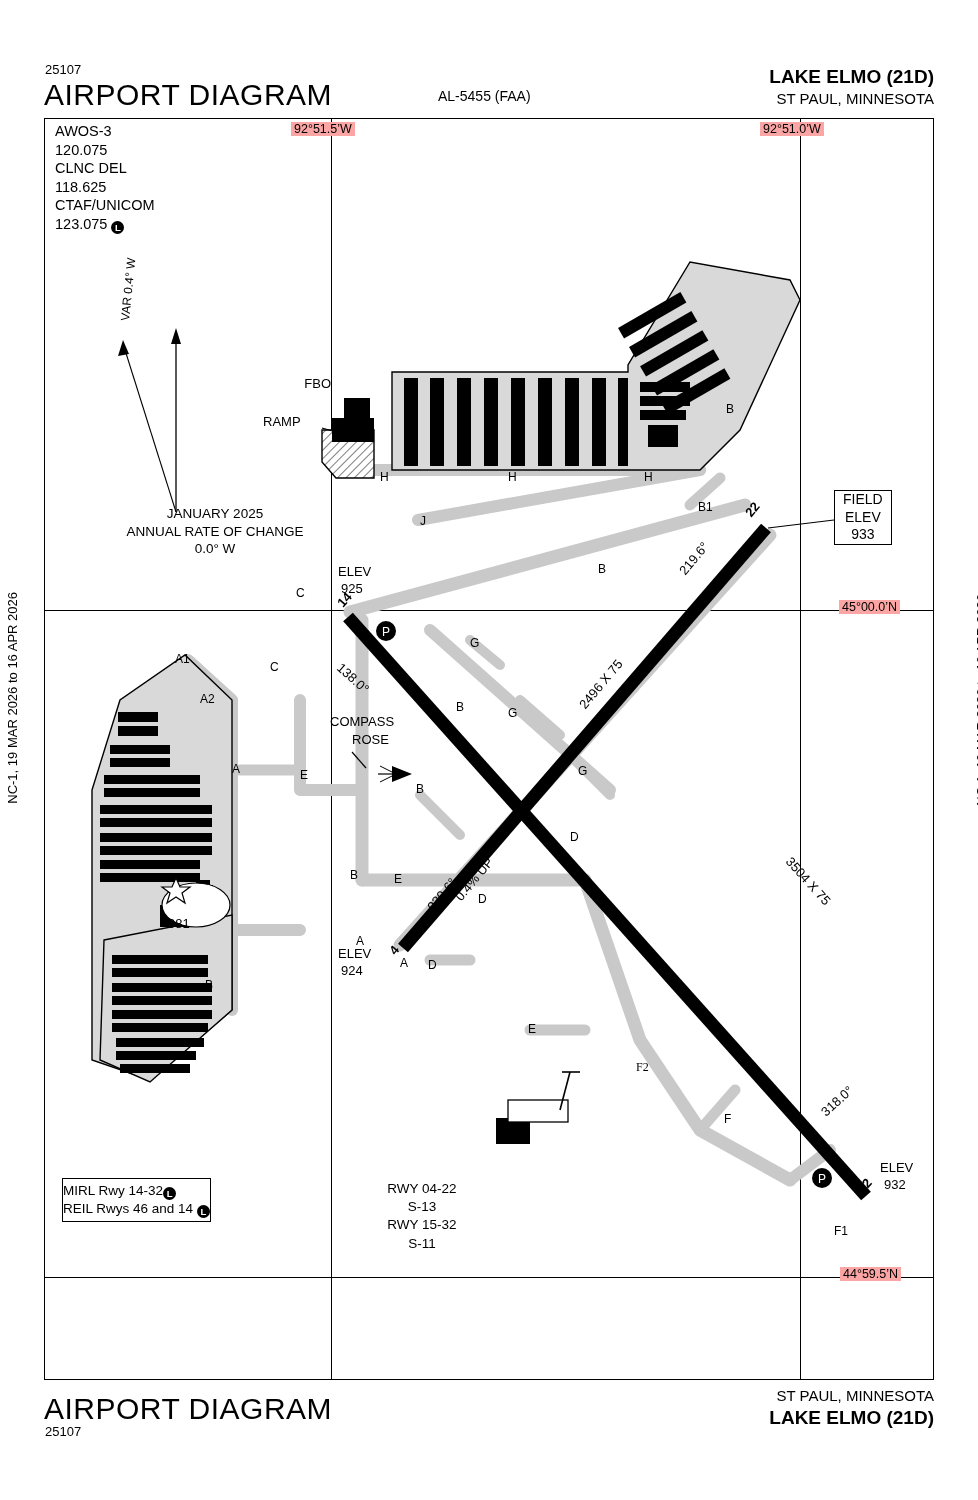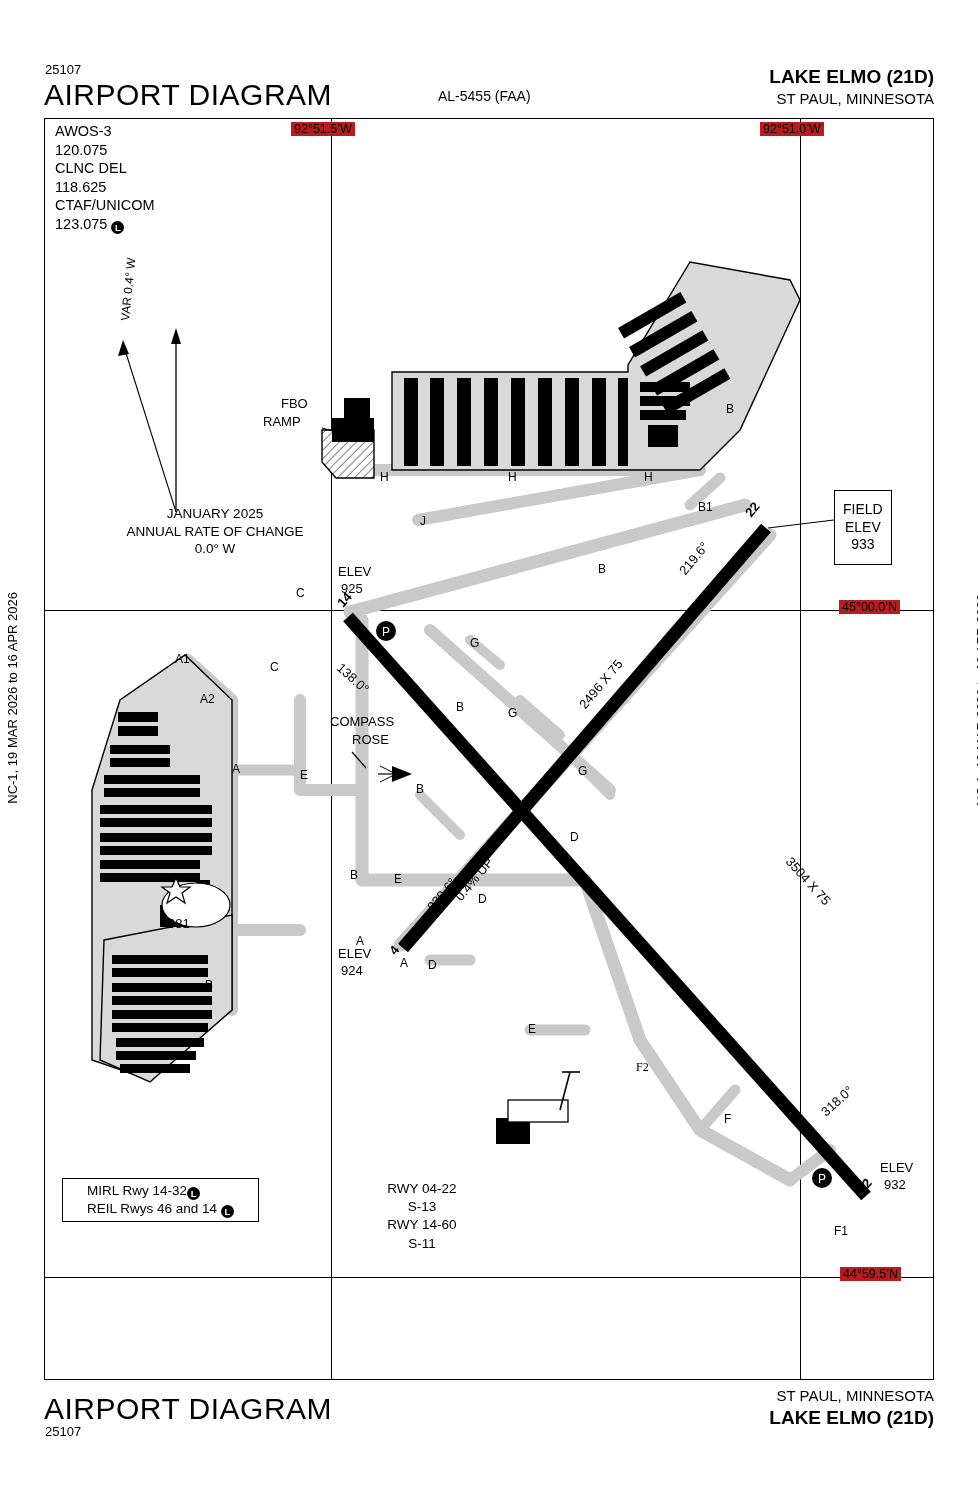--- a/index.html
+++ b/index.html
@@ -26,37 +26,37 @@
 
   
   .sidetext{position:absolute;font-size:13px;white-space:nowrap;}
   #side-left{left:5px;top:592px;transform-origin:left top;transform:rotate(-90deg) translate(-100%,0);}
   #side-right{right:4px;top:594px;transform-origin:right top;transform:rotate(-90deg);}
 
   
   .grat{position:absolute;background:#000;}
   .grat-v{width:1.2px;top:119px;height:1260px;}
   .grat-h{height:1.2px;left:45px;width:888px;}
-  .gratlabel{position:absolute;font-size:12.5px;background:#b91c1c;padding:0 3px;}
+  .gratlabel{position:absolute;font-size:12.5px;background:#fca5a5;padding:0 3px;}
 
   
   #comms{position:absolute;left:55px;top:122px;font-size:14.5px;line-height:1.28;}
   #comms div{white-space:nowrap;}
 
   
   #var-block{position:absolute;left:95px;top:505px;width:240px;text-align:center;font-size:13.5px;line-height:1.3;}
   #var-rot{position:absolute;left:118px;top:320px;font-size:12px;transform:rotate(-84deg);transform-origin:left top;}
 
   
   .maplabel{position:absolute;font-size:13px;white-space:nowrap;}
   .maplabel.sm{font-size:12px;}
 
   
-  #field-elev{position:absolute;left:834px;top:490px;border:1.5px solid #000;padding:10px 8px;text-align:center;font-size:14px;line-height:1.25;background:#fff;}
-  #lighting-box{position:absolute;left:62px;top:1178px;border:1.5px solid #000;padding:3px 24px;font-size:13.5px;line-height:1.35;background:#fff;}
+  #field-elev{position:absolute;left:834px;top:490px;border:1.5px solid #000;padding:0 8px;text-align:center;font-size:14px;line-height:1.25;background:#fff;}
+  #lighting-box{position:absolute;left:62px;top:1178px;border:1.5px solid #000;padding:3px 0;font-size:13.5px;line-height:1.35;background:#fff;}
   #rwy-strength{position:absolute;left:352px;top:1180px;font-size:13.5px;line-height:1.35;text-align:center;width:140px;}
 
   
   #mapsvg{position:absolute;left:0;top:0;width:978px;height:1500px;}
 
   .lcircle{display:inline-block;width:13px;height:13px;border-radius:50%;background:#000;color:#fff;font-size:9.5px;line-height:13px;text-align:center;vertical-align:-2px;font-weight:bold;}
 </style>
 </head>
 <body>
 
@@ -244,21 +244,21 @@
     </g>
   </svg>
 
   <div id="var-rot">VAR 0.4° W</div>
   <div id="var-block">
     <div>JANUARY 2025</div>
     <div>ANNUAL RATE OF CHANGE</div>
     <div>0.0° W</div>
   </div>
 
-  <div class="maplabel" style="left:281px;top:396px;text-align:left;width:50px;">FBO</div>
+  <div class="maplabel" style="left:281px;top:376px;text-align:right;width:50px;">FBO</div>
   <div class="maplabel" style="left:263px;top:414px;text-align:left;width:50px;">RAMP</div>
 
   <div class="maplabel" style="left:330px;top:714px;">COMPASS</div>
   <div class="maplabel" style="left:352px;top:732px;">ROSE</div>
 
   <div class="maplabel" style="left:338px;top:564px;">ELEV</div>
   <div class="maplabel" style="left:341px;top:581px;">925</div>
 
   <div class="maplabel" style="left:338px;top:946px;">ELEV</div>
   <div class="maplabel" style="left:341px;top:963px;">924</div>
@@ -320,21 +320,21 @@
   </div>
 
   <div id="lighting-box">
     <div><span>MIRL Rwy 14-32</span><span class="lcircle">L</span></div>
     <div><span>REIL Rwys 46 and 14</span> <span class="lcircle">L</span></div>
   </div>
 
   <div id="rwy-strength">
     <div>RWY 04-22</div>
     <div>S-13</div>
-    <div>RWY 14-60</div>
+    <div>RWY 15-32</div>
     <div>S-11</div>
   </div>
 
   <div class="txt" id="title-bot">AIRPORT DIAGRAM</div>
   <div class="txt" id="chartnum-bot">25107</div>
   <div class="txt" id="city-bot">ST PAUL, MINNESOTA</div>
   <div class="txt b" id="airport-name-bot">LAKE ELMO (21D)</div>
 
 </div>
 

